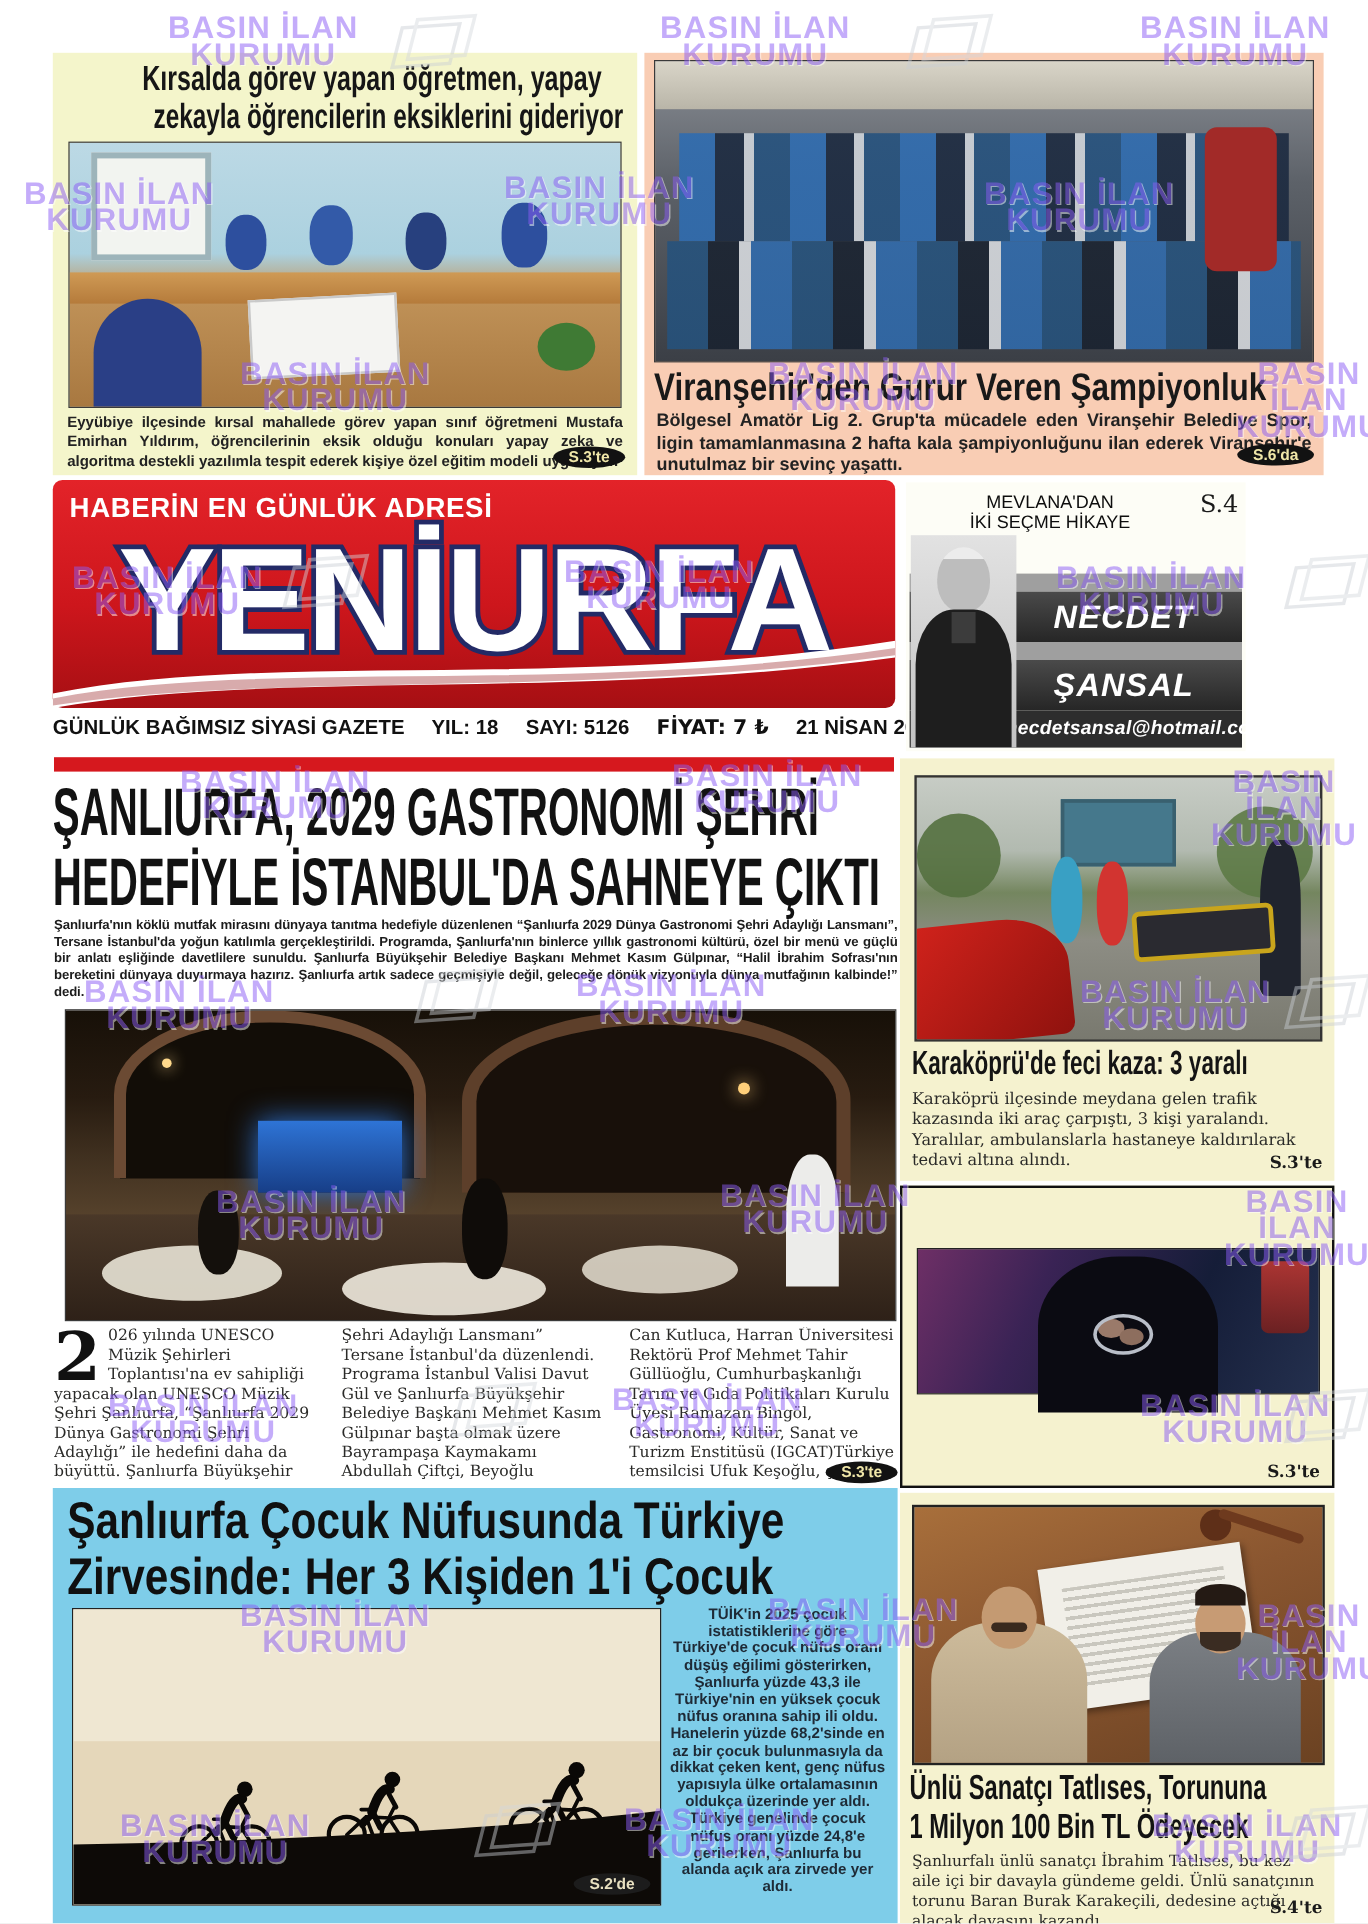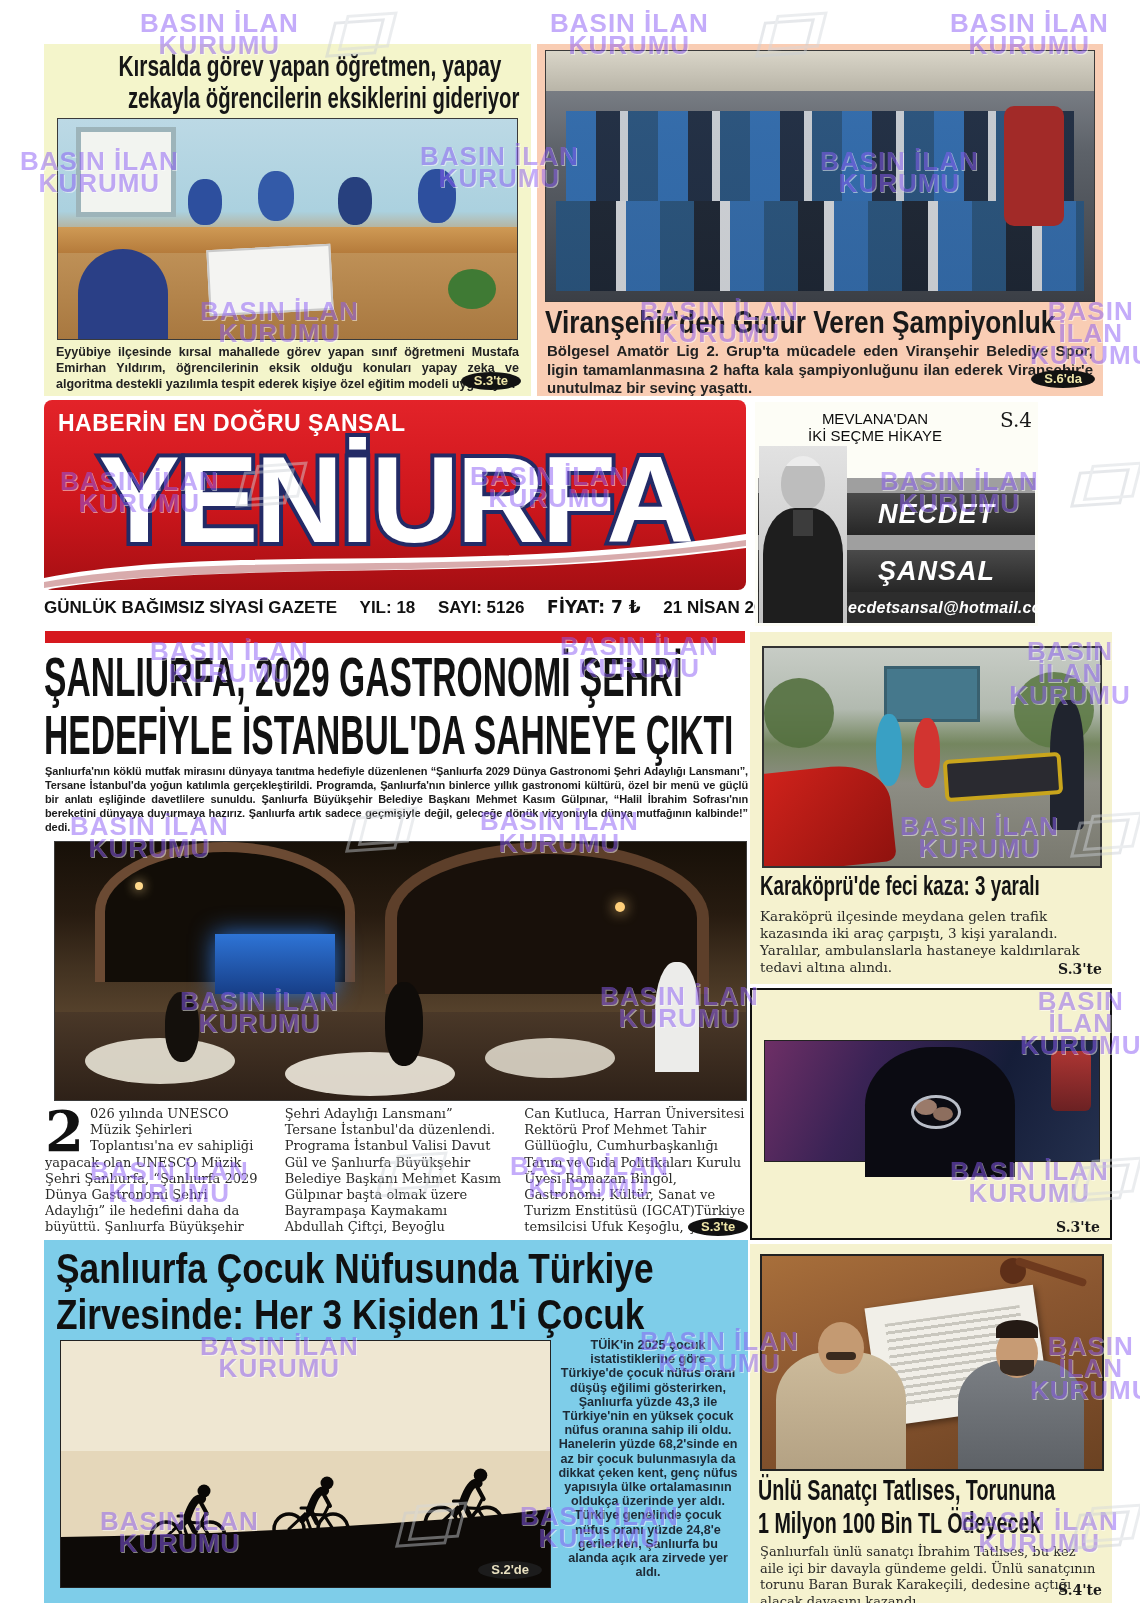--- a/index.html
+++ b/index.html
@@ -119,21 +119,21 @@
     <div class="tr-h">
       <span class="cond" style="transform:scaleX(0.82);">Viranşehir'den Gurur Veren Şampiyonluk</span>
     </div>
     <div class="tr-sum">
       <span>Bölgesel Amatör Lig 2. Grup'ta mücadele eden Viranşehir Belediye Spor, ligin tamamlanmasına 2 hafta kala şampiyonluğunu ilan ederek Viranşehir'e unutulmaz bir sevinç yaşattı.</span>
     </div>
     <span class="badge abs" style="right:8px;bottom:8px;">S.6'da</span>
   </div>
 
   <div class="abs masthead">
-    <div class="tagline">HABERİN EN DOĞRU ŞANSAL</div>
+    <div class="tagline">HABERİN EN GÜNLÜK ADRESİ</div>
     <svg class="abs" style="left:0;top:26px;" width="702" height="140">
       <text x="351" y="116" text-anchor="middle" font-family="Liberation Sans, sans-serif" font-weight="bold" font-size="122" fill="#ffffff" stroke="#232a66" stroke-width="8" paint-order="stroke" letter-spacing="-3">YENİURFA</text>
     </svg>
     <svg class="abs" style="left:0;top:126px;" width="702" height="64">
       <path d="M0,52 C180,16 430,50 702,8 L702,22 C440,58 180,32 0,64 Z" fill="#ffffff"></path>
       <path d="M0,56 C180,22 430,54 702,14 L702,20 C440,56 180,34 0,62 Z" fill="#8f0d11" opacity="0.35"></path>
     </svg>
   </div>
   <div class="abs info-line">
     <span>GÜNLÜK BAĞIMSIZ SİYASİ GAZETE</span>

